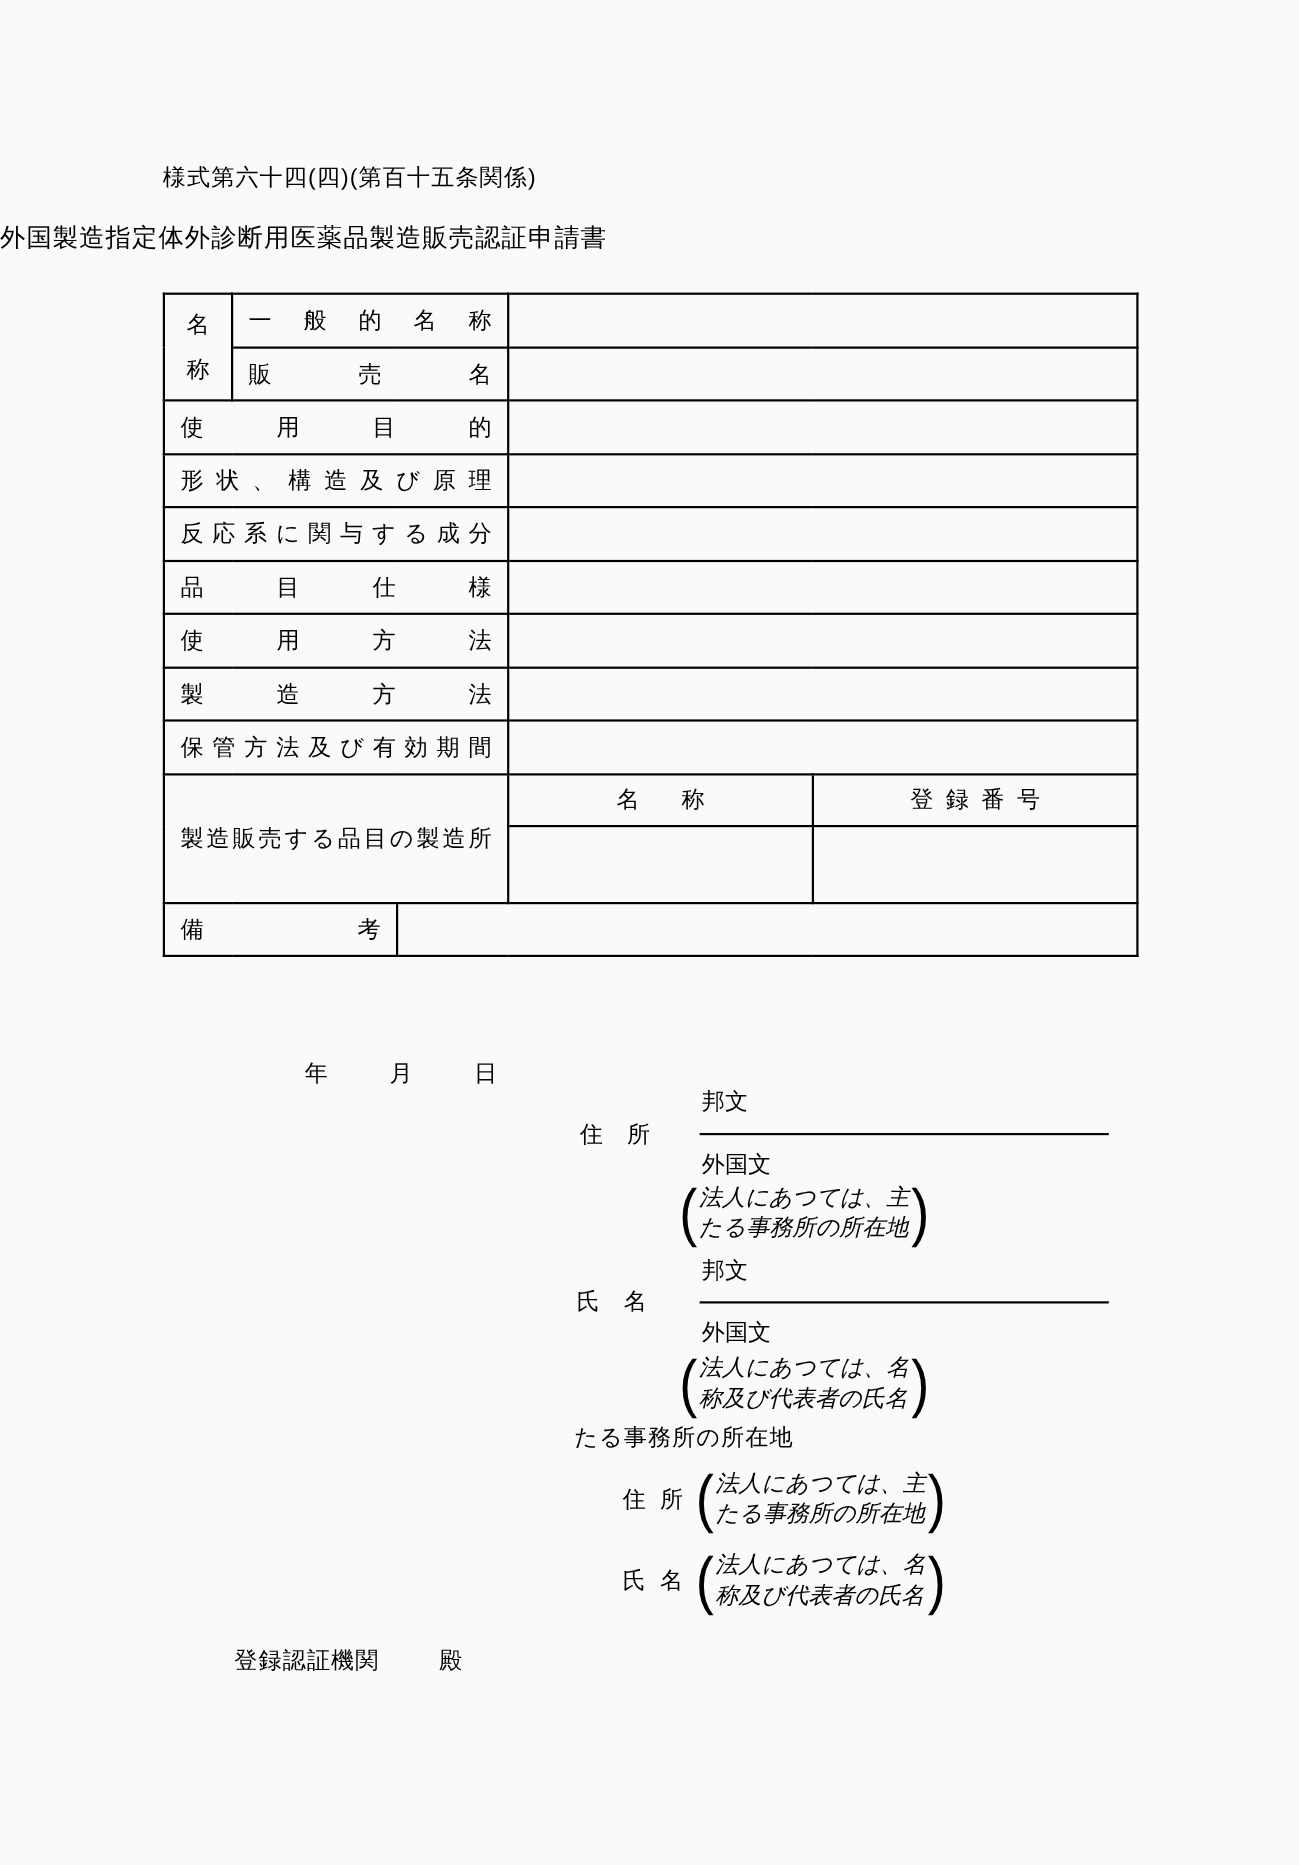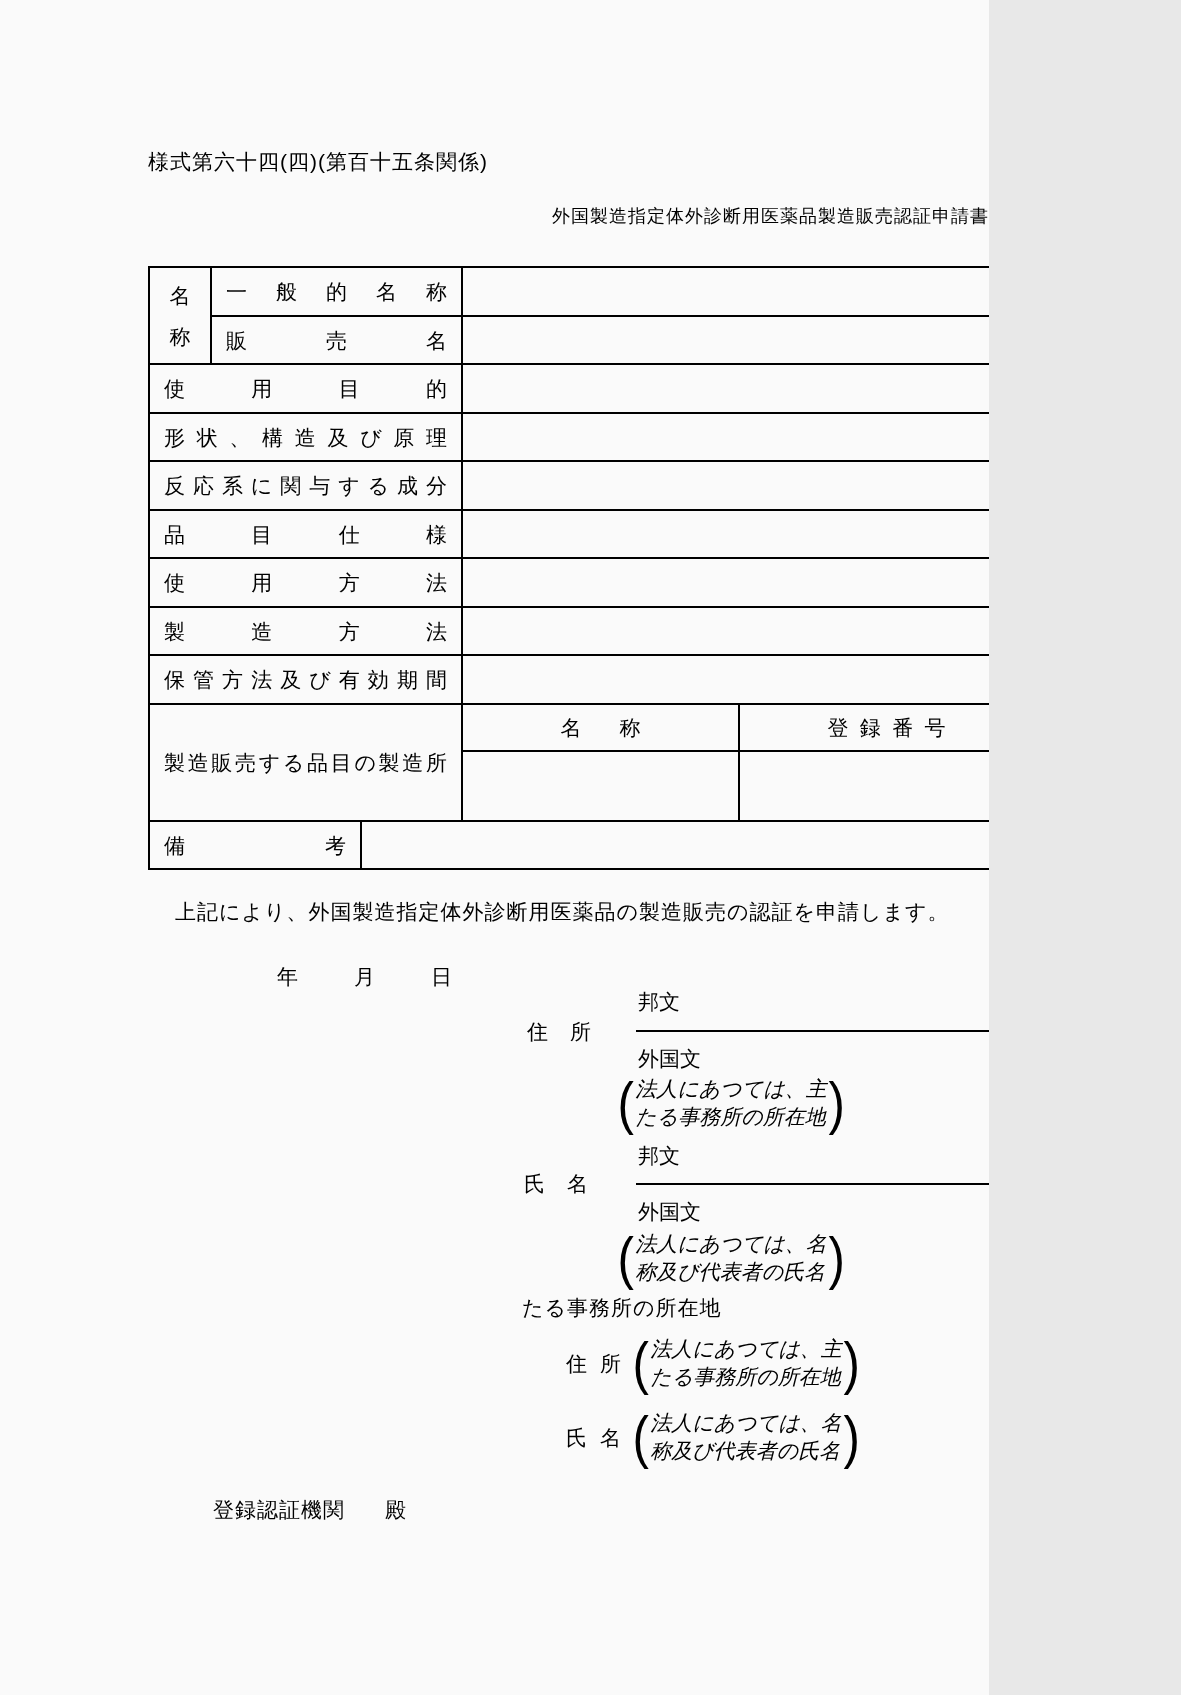--- a/index.html
+++ b/index.html
@@ -1,30 +1,30 @@
 <!DOCTYPE html>
 <html lang="ja"><head>
 <meta charset="utf-8">
 <style>
   html,body{margin:0;padding:0;background:#e8e8e8;}
   .page{
     position:relative;
-    width:989px;height:1695px;
+    width:1181px;height:1695px;
     background:#fafafa;
     font-family:"Liberation Sans","DejaVu Sans",sans-serif;
     color:#000;
     font-size:21px;
     line-height:21px;
     overflow:hidden;
   }
   .abs{position:absolute;}
 
   
   .form-number{left:148px;top:151px;letter-spacing:1px;}
-  .form-title{left:0;right:0;top:206px;text-align:right;font-size:18px;letter-spacing:1px;}
+  .form-title{left:0;right:0;top:206px;text-align:left;font-size:23px;letter-spacing:1px;}
 
   
   table.form-table{
     position:absolute;left:148px;top:266px;
     border-collapse:collapse;table-layout:fixed;
     width:885px;
   }
   table.form-table td{
     border:2px solid #000;
     padding:0;
@@ -65,21 +65,21 @@
   }
 
   
   .dist-heading{left:522px;top:1297px;letter-spacing:1px;}
   .dist-row{display:flex;align-items:center;gap:10px;}
   .dist-addr{left:566px;top:1334px;}
   .dist-name{left:566px;top:1408px;}
   .dist-label{width:55px;display:flex;justify-content:space-between;}
 
   
-  .recipient{left:213px;top:1499px;display:flex;gap:40px;letter-spacing:1px;}
+  .recipient{left:213px;top:1499px;display:flex;gap:54px;letter-spacing:1px;}
 </style>
 </head>
 <body>
 
 <div class="page">
 
   <div class="abs form-number">様式第六十四(四)(第百十五条関係)</div>
   <div class="abs form-title">外国製造指定体外診断用医薬品製造販売認証申請書</div>
 
   <table class="form-table">
@@ -254,21 +254,20 @@
         <div class="jc pad">
               <span>備</span>
               <span>考</span>
             </div>
       </td>
       <td colspan="3"></td>
     </tr>
   </tbody>
     </table>
 
-  <div class="abs declaration">上記により、外国製造指定体外診断用医薬品の製造販売の認証を申請します。</div>
 
   <div class="abs date-line">
     <span>年</span>
     <span>月</span>
     <span>日</span>
   </div>
 
   <div class="abs addr-label jc small-label">
       <span>住</span>
       <span>所</span>

